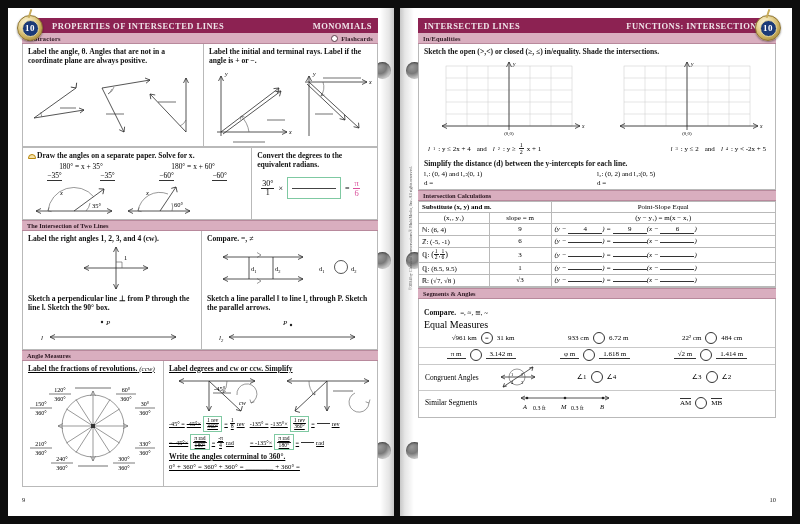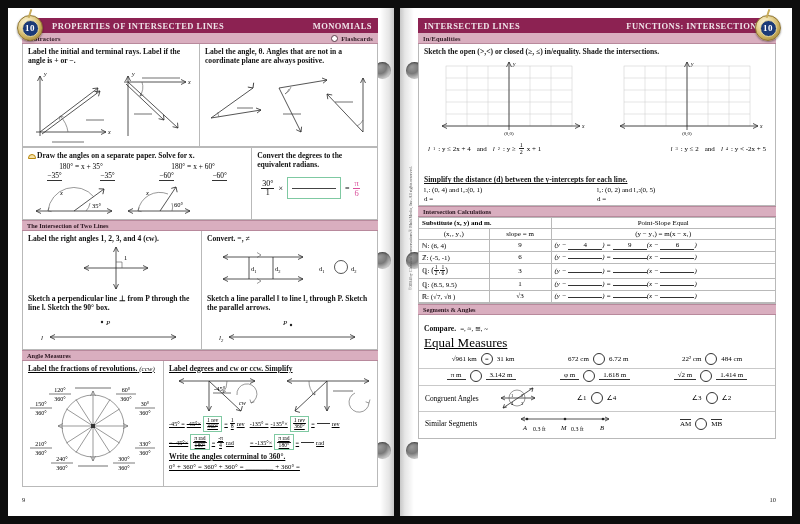--- a/index.html
+++ b/index.html
@@ -132,20 +132,50 @@
       <span>Protractors</span>
       <span class="s-right">
         <span class="bubble-sm"></span>
         <span>Flashcards</span>
       </span>
     </div>
 
     <div class="cbox">
       <div class="row2">
         <div class="cell">
+          <div class="prompt">Label the angle, θ. Angles that are not in a coordinate plane are always positive.</div>
+          <svg width="170" height="78">
+            <g class="stroke">
+              <path d="M6 52 L48 22"></path>
+                <path d="M48 22 l-5.2 .7 M48 22 l-1 -5.2" transform="rotate(18 48 22)"></path>
+              <path d="M6 52 L56 44"></path>
+                <path d="M56 44 l-5 -2 M56 44 l-4 3"></path>
+              <path d="M14 51 A10 10 0 0 1 13 46" class="thin"></path>
+            </g>
+            <line x1="32" y1="42" x2="48" y2="42" stroke="#333" stroke-width=".7"></line>
+            <g class="stroke">
+              <path d="M74 22 L122 14"></path>
+                <path d="M122 14 l-5 -2 M122 14 l-4 3.2"></path>
+              <path d="M74 22 L96 66"></path>
+                <path d="M96 66 l-4.8 -2.3 M96 66 l.6 -5.3"></path>
+              <path d="M80 28 A11 11 0 0 0 86 21" class="thin"></path>
+              <path d="M80 28 A11 11 0 0 0 84 23" class="thin"></path>
+            </g>
+            <line x1="78" y1="48" x2="96" y2="48" stroke="#333" stroke-width=".7"></line>
+            <g class="stroke">
+              <path d="M158 66 L158 12"></path>
+                <path d="M158 12 l-2.5 5 M158 12 l2.5 5"></path>
+              <path d="M158 66 L122 28"></path>
+                <path d="M122 28 l5.2 1 M122 28 l.8 5.2"></path>
+              <path d="M152 60 A12 12 0 0 0 158 54" class="thin"></path>
+            </g>
+            <line x1="130" y1="36" x2="148" y2="36" stroke="#333" stroke-width=".7"></line>
+          </svg>
+        </div>
+        <div class="cell">
           <div class="prompt">Label the initial and terminal rays. Label if the angle is + or −.</div>
           <svg width="166" height="78">
             <g class="stroke">
               <path d="M12 10 L12 70"></path>
                 <path d="M12 10 l-2.5 5 M12 10 l2.5 5"></path>
               <path d="M8 66 L78 66"></path>
                 <path d="M78 66 l-5 -2.5 M78 66 l-5 2.5"></path>
               <path d="M12 66 L70 22"></path>
                 <path d="M70 22 l-5.5 .6 M70 22 l-1.5 5.3"></path>
               <path d="M14 68 L72 25"></path>
@@ -166,50 +196,20 @@
                 <path d="M150 62 l-5.4 -1.3 M150 62 l-.5 -5.3"></path>
               <path d="M98 18 L136 54"></path>
                 <path d="M136 54 l-5.4 -1.3 M136 54 l-.5 -5.3"></path>
               <path d="M114 16 A16 16 0 0 1 112 30" class="thin"></path>
               <path d="M112 30 l1.3 -3.4 M112 30 l3.4 -1.1" class="thin"></path>
             </g>
             <text x="104" y="10" font-size="6" font-style="italic" font-family="Liberation Serif, serif">y</text>
             <text x="160" y="18" font-size="6" font-style="italic" font-family="Liberation Serif, serif">x</text>
             <line x1="114" y1="12" x2="152" y2="12" stroke="#333" stroke-width=".7"></line>
             <line x1="106" y1="48" x2="124" y2="48" stroke="#333" stroke-width=".7"></line>
-          </svg>
-        </div>
-        <div class="cell">
-          <div class="prompt">Label the angle, θ. Angles that are not in a coordinate plane are always positive.</div>
-          <svg width="170" height="78">
-            <g class="stroke">
-              <path d="M6 52 L48 22"></path>
-                <path d="M48 22 l-5.2 .7 M48 22 l-1 -5.2" transform="rotate(18 48 22)"></path>
-              <path d="M6 52 L56 44"></path>
-                <path d="M56 44 l-5 -2 M56 44 l-4 3"></path>
-              <path d="M14 51 A10 10 0 0 1 13 46" class="thin"></path>
-            </g>
-            <line x1="32" y1="42" x2="48" y2="42" stroke="#333" stroke-width=".7"></line>
-            <g class="stroke">
-              <path d="M74 22 L122 14"></path>
-                <path d="M122 14 l-5 -2 M122 14 l-4 3.2"></path>
-              <path d="M74 22 L96 66"></path>
-                <path d="M96 66 l-4.8 -2.3 M96 66 l.6 -5.3"></path>
-              <path d="M80 28 A11 11 0 0 0 86 21" class="thin"></path>
-              <path d="M80 28 A11 11 0 0 0 84 23" class="thin"></path>
-            </g>
-            <line x1="78" y1="48" x2="96" y2="48" stroke="#333" stroke-width=".7"></line>
-            <g class="stroke">
-              <path d="M158 66 L158 12"></path>
-                <path d="M158 12 l-2.5 5 M158 12 l2.5 5"></path>
-              <path d="M158 66 L122 28"></path>
-                <path d="M122 28 l5.2 1 M122 28 l.8 5.2"></path>
-              <path d="M152 60 A12 12 0 0 0 158 54" class="thin"></path>
-            </g>
-            <line x1="130" y1="36" x2="148" y2="36" stroke="#333" stroke-width=".7"></line>
           </svg>
         </div>
       </div>
     </div>
 
     <div class="cbox" style="border-top:.6px solid #b9b9b9;">
       <div class="row2">
         <div class="cell" style="flex:1.9;">
           <div class="prompt">
             <span style="display:inline-block;width:8px;height:5px;border-radius:5px 5px 0 0;border:1px solid #b8860b;background:#f6e3a8;vertical-align:-1px;margin-right:1px;"></span><span>Draw the angles on a separate paper. Solve for x.</span>
@@ -308,21 +308,21 @@
             <text x="78" y="12" font-size="7" font-style="italic" font-family="Liberation Serif, serif">P</text>
             <g class="stroke">
               <path d="M22 24 L148 24"></path>
                 <path d="M22 24 l5 -2.5 M22 24 l5 2.5"></path>
                 <path d="M148 24 l-5 -2.5 M148 24 l-5 2.5"></path>
             </g>
             <text x="13" y="27" font-size="7" font-style="italic" font-family="Liberation Serif, serif">l</text>
           </svg>
         </div>
         <div class="cell">
-          <div class="prompt">Convert. =, ≠</div>
+          <div class="prompt">Compare. =, ≠</div>
           <svg width="168" height="50">
             <g class="stroke">
               <path d="M16 14 L96 14"></path>
                 <path d="M16 14 l5 -2.5 M16 14 l5 2.5"></path>
                 <path d="M96 14 l-5 -2.5 M96 14 l-5 2.5"></path>
               <path d="M16 36 L96 36"></path>
                 <path d="M16 36 l5 -2.5 M16 36 l5 2.5"></path>
                 <path d="M96 36 l-5 -2.5 M96 36 l-5 2.5"></path>
               <path d="M42 14 L42 36"></path>
                 <path d="M66 14 L66 36"></path>
@@ -579,21 +579,21 @@
           <span style="font-style:italic;">l</span>
             <sub style="font-size:4.5px;">3</sub>
             <span>: y ≤ 2</span>
           <span style="margin:0 3px;">and</span>
           <span style="font-style:italic;">l</span>
             <sub style="font-size:4.5px;">4</sub>
             <span>: y &lt; -2x + 5</span>
         </span>
       </div>
 
-      <div class="prompt" style="margin-top:20px;text-decoration:underline;">Simplify the distance (d) between the y-intercepts for each line.</div>
+      <div class="prompt" style="margin-top:4px;">Simplify the distance (d) between the y-intercepts for each line.</div>
       <div style="display:flex; font-size:7px; margin-top:1px;">
         <div style="flex:1;">l₁: (0, 4)  and  l₂:(0, 1)</div>
         <div style="flex:1;">l₃: (0, 2)  and  l₄:(0, 5)</div>
       </div>
       <div style="display:flex; font-size:7px; margin-top:1px;">
         <div style="flex:1;">d =</div>
         <div style="flex:1;">d =</div>
       </div>
     </div>
 
@@ -656,30 +656,30 @@
     </div>
 
     <div class="secbar">
       <span>Segments &amp; Angles</span>
     </div>
 
     <div class="cbox" style="border-top:none;">
       <div style="padding:2px 5px 0 5px;">
         <span class="prompt">Compare.</span>
         <span style="font-size:7px;">=, ≈, ≅, ~</span>
-        <div style="font-size:13px;text-decoration:underline;">Equal Measures</div>
+        <div style="font-size:10px;">Equal Measures</div>
       </div>
       <div style="display:flex; justify-content:space-around; align-items:center; padding:2px 6px 3px 6px; border-bottom:.5px solid #c9c9c9; font-size:7px;">
         <span style="display:flex;align-items:center;gap:4px;">
           <span>√961 km</span>
           <span class="cmp-circle">=</span>
           <span>31 km</span>
         </span>
         <span style="display:flex;align-items:center;gap:4px;">
-          <span>672 cm</span>
+          <span>933 cm</span>
           <span class="cmp-circle"></span>
           <span>6.72 m</span>
         </span>
         <span style="display:flex;align-items:center;gap:4px;">
           <span>22² cm</span>
           <span class="cmp-circle"></span>
           <span>484 cm</span>
         </span>
       </div>
       <div style="display:flex; justify-content:space-around; align-items:center; padding:1px 6px 3px 6px; border-bottom:.5px solid #c9c9c9; font-size:7px;">

